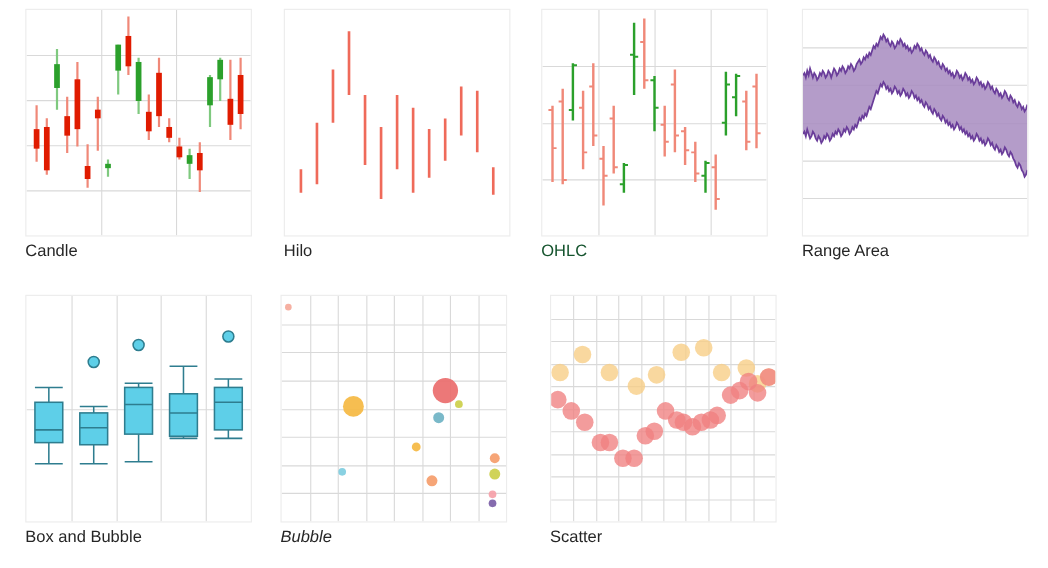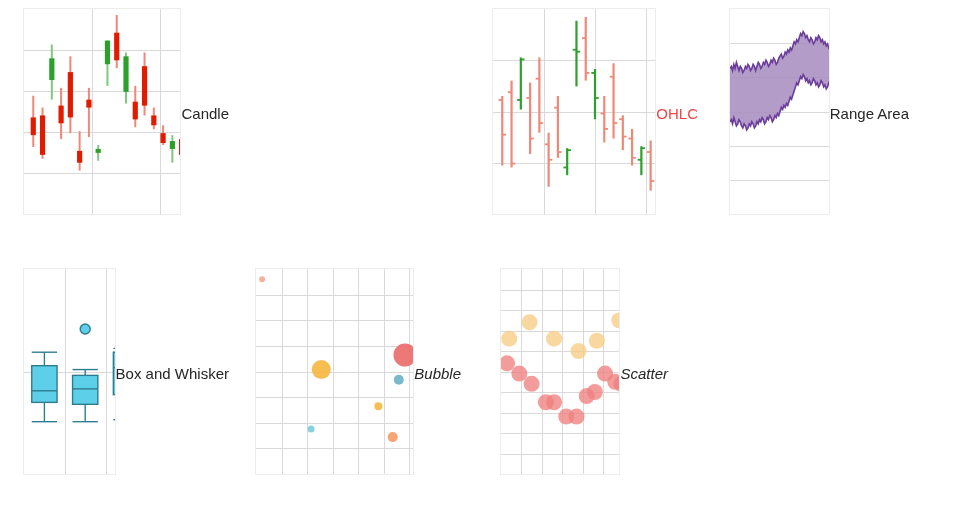--- a/index.html
+++ b/index.html
@@ -11,22 +11,22 @@
     overflow:hidden;
     position:relative;
   }
   #gallery{
     position:relative;
     width:953px;height:516px;
   }
   .chart-card{
     position:absolute;
     display:flex;
-    flex-direction:row;
-    align-items:center;
+    flex-direction:column;
+    align-items:flex-start;
   }
   .plot{
     position:relative;
     background:#ffffff;
     border:1px solid #ececec;
     box-sizing:border-box;
     overflow:hidden;
   }
   .plot svg{display:block;}
   .chart-label{
@@ -90,20 +90,40 @@
           <rect x="164.3127272727273" y="61.129999999999995" width="5.192727272727273" height="25.610000000000014" fill="#2ba02b"></rect>
           <line x1="176.1818181818182" y1="43.39999999999998" x2="176.1818181818182" y2="82.80000000000001" stroke="#7fc97f" stroke-width="2"></line>
           <rect x="173.58545454545455" y="45.370000000000005" width="5.192727272727273" height="17.730000000000018" fill="#2ba02b"></rect>
           <line x1="185.45454545454547" y1="45.370000000000005" x2="185.45454545454547" y2="118.26" stroke="#f08878" stroke-width="2"></line>
           <rect x="182.85818181818183" y="80.83" width="5.192727272727273" height="23.64" fill="#e01b00"></rect>
           <line x1="194.72727272727275" y1="43.39999999999998" x2="194.72727272727275" y2="108.41000000000001" stroke="#f08878" stroke-width="2"></line>
           <rect x="192.1309090909091" y="59.16" width="5.192727272727273" height="35.459999999999994" fill="#e01b00"></rect>
         </svg>
       </div>
       <div class="chart-label" style="color: rgb(38, 38, 38);">Candle</div>
+    </div>
+    <div class="chart-card" style="left: 258px; top: 8px; width: 206px;">
+      <div class="plot" style="width: 206px; height: 207px; border-color: rgb(236, 236, 236);">
+        <svg width="204" height="205" viewBox="0 0 204 205">
+          <line x1="14.571428571428571" y1="144.95999999999998" x2="14.571428571428571" y2="166.19" stroke="#ef6a5a" stroke-width="2.4"></line>
+          <line x1="29.142857142857142" y1="102.5" x2="29.142857142857142" y2="158.47" stroke="#ef6a5a" stroke-width="2.4"></line>
+          <line x1="43.714285714285715" y1="54.25" x2="43.714285714285715" y2="102.5" stroke="#ef6a5a" stroke-width="2.4"></line>
+          <line x1="58.285714285714285" y1="19.50999999999999" x2="58.285714285714285" y2="77.41" stroke="#ef6a5a" stroke-width="2.4"></line>
+          <line x1="72.85714285714286" y1="77.41" x2="72.85714285714286" y2="141.1" stroke="#ef6a5a" stroke-width="2.4"></line>
+          <line x1="87.42857142857143" y1="106.36" x2="87.42857142857143" y2="171.98" stroke="#ef6a5a" stroke-width="2.4"></line>
+          <line x1="102" y1="77.41" x2="102" y2="144.95999999999998" stroke="#ef6a5a" stroke-width="2.4"></line>
+          <line x1="116.57142857142857" y1="88.99000000000001" x2="116.57142857142857" y2="166.19" stroke="#ef6a5a" stroke-width="2.4"></line>
+          <line x1="131.14285714285714" y1="108.29" x2="131.14285714285714" y2="152.68" stroke="#ef6a5a" stroke-width="2.4"></line>
+          <line x1="145.71428571428572" y1="98.64" x2="145.71428571428572" y2="137.24" stroke="#ef6a5a" stroke-width="2.4"></line>
+          <line x1="160.28571428571428" y1="69.69" x2="160.28571428571428" y2="114.08" stroke="#ef6a5a" stroke-width="2.4"></line>
+          <line x1="174.85714285714286" y1="73.55" x2="174.85714285714286" y2="129.51999999999998" stroke="#ef6a5a" stroke-width="2.4"></line>
+          <line x1="189.42857142857142" y1="143.03" x2="189.42857142857142" y2="168.12" stroke="#ef6a5a" stroke-width="2.4"></line>
+        </svg>
+      </div>
+      <div class="chart-label" style="color: rgb(38, 38, 38);">Hilo</div>
     </div>
     <div class="chart-card" style="left: 492px; top: 8px; width: 206px;">
       <div class="plot" style="width: 206px; height: 207px; border-color: rgb(236, 236, 236);">
         <svg width="204" height="205" viewBox="0 0 204 205">
           <line x1="51.5" y1="0" x2="51.5" y2="205" stroke="#d9d9d9" stroke-width="1"></line>
           <line x1="102.5" y1="0" x2="102.5" y2="205" stroke="#d9d9d9" stroke-width="1"></line>
           <line x1="153.5" y1="0" x2="153.5" y2="205" stroke="#d9d9d9" stroke-width="1"></line>
           <line x1="0" y1="51.5" x2="204" y2="51.5" stroke="#d9d9d9" stroke-width="1"></line>
           <line x1="0" y1="103.5" x2="204" y2="103.5" stroke="#d9d9d9" stroke-width="1"></line>
           <line x1="0" y1="154.5" x2="204" y2="154.5" stroke="#d9d9d9" stroke-width="1"></line>
@@ -165,21 +185,21 @@
           <line x1="172.47272727272727" y1="79.34" x2="176.1818181818182" y2="79.34" stroke="#2ba02b" stroke-width="1.8"></line>
           <line x1="176.1818181818182" y1="60.03999999999999" x2="179.8909090909091" y2="60.03999999999999" stroke="#2ba02b" stroke-width="1.8"></line>
           <line x1="185.45454545454547" y1="73.55" x2="185.45454545454547" y2="127.59" stroke="#f08878" stroke-width="2.2"></line>
           <line x1="181.74545454545455" y1="83.2" x2="185.45454545454547" y2="83.2" stroke="#f08878" stroke-width="1.8"></line>
           <line x1="185.45454545454547" y1="119.87" x2="189.16363636363639" y2="119.87" stroke="#f08878" stroke-width="1.8"></line>
           <line x1="194.72727272727275" y1="58.110000000000014" x2="194.72727272727275" y2="125.66" stroke="#f08878" stroke-width="2.2"></line>
           <line x1="191.01818181818183" y1="69.69" x2="194.72727272727275" y2="69.69" stroke="#f08878" stroke-width="1.8"></line>
           <line x1="194.72727272727275" y1="112.14999999999999" x2="198.43636363636367" y2="112.14999999999999" stroke="#f08878" stroke-width="1.8"></line>
         </svg>
       </div>
-      <div class="chart-label" style="color: #ef4444;">OHLC</div>
+      <div class="chart-label" style="color: #14532d;">OHLC</div>
     </div>
     <div class="chart-card" style="left: 729px; top: 8px; width: 180px;">
       <div class="plot" style="width: 206px; height: 207px; border-color: rgb(236, 236, 236);">
         <svg width="204" height="205" viewBox="0 0 204 205">
           <line x1="0" y1="34.5" x2="204" y2="34.5" stroke="#d9d9d9" stroke-width="1"></line>
           <line x1="0" y1="68.5" x2="204" y2="68.5" stroke="#d9d9d9" stroke-width="1"></line>
           <line x1="0" y1="103.5" x2="204" y2="103.5" stroke="#d9d9d9" stroke-width="1"></line>
           <line x1="0" y1="137.5" x2="204" y2="137.5" stroke="#d9d9d9" stroke-width="1"></line>
           <line x1="0" y1="171.5" x2="204" y2="171.5" stroke="#d9d9d9" stroke-width="1"></line>
           <path d="M0.00,59.45 L1.28,57.40 L2.57,61.50 L3.85,55.35 L5.13,59.45 L6.42,53.30 L7.70,57.40 L8.98,61.50 L10.26,57.40 L11.55,59.45 L12.83,63.55 L14.11,61.50 L15.40,57.40 L16.68,59.45 L17.96,55.35 L19.25,57.40 L20.53,61.50 L21.81,59.45 L23.09,55.35 L24.38,57.40 L25.66,61.50 L26.94,57.40 L28.23,53.30 L29.51,55.35 L30.79,59.45 L32.08,57.40 L33.36,53.30 L34.64,55.35 L35.92,51.25 L37.21,53.30 L38.49,57.40 L39.77,55.35 L41.06,51.25 L42.34,53.30 L43.62,49.20 L44.91,51.25 L46.19,55.35 L47.47,53.30 L48.75,49.20 L50.04,47.15 L51.32,45.10 L52.60,49.20 L53.89,47.15 L55.17,43.05 L56.45,45.10 L57.74,41.00 L59.02,43.05 L60.30,38.95 L61.58,41.00 L62.87,36.90 L64.15,32.80 L65.43,34.85 L66.72,30.75 L68.00,32.80 L69.28,28.70 L70.57,24.60 L71.85,26.65 L73.13,22.55 L74.42,24.60 L75.70,28.70 L76.98,26.65 L78.26,30.75 L79.55,32.80 L80.83,28.70 L82.11,30.75 L83.40,34.85 L84.68,32.80 L85.96,28.70 L87.25,30.75 L88.53,26.65 L89.81,28.70 L91.09,32.80 L92.38,30.75 L93.66,34.85 L94.94,32.80 L96.23,36.90 L97.51,34.85 L98.79,38.95 L100.08,36.90 L101.36,32.80 L102.64,34.85 L103.92,30.75 L105.21,32.80 L106.49,36.90 L107.77,34.85 L109.06,38.95 L110.34,41.00 L111.62,36.90 L112.91,38.95 L114.19,43.05 L115.47,41.00 L116.75,45.10 L118.04,47.15 L119.32,43.05 L120.60,45.10 L121.89,49.20 L123.17,47.15 L124.45,51.25 L125.74,53.30 L127.02,49.20 L128.30,51.25 L129.58,55.35 L130.87,53.30 L132.15,57.40 L133.43,55.35 L134.72,59.45 L136.00,57.40 L137.28,61.50 L138.57,59.45 L139.85,55.35 L141.13,57.40 L142.42,61.50 L143.70,59.45 L144.98,63.55 L146.26,61.50 L147.55,57.40 L148.83,59.45 L150.11,63.55 L151.40,61.50 L152.68,65.60 L153.96,63.55 L155.25,67.65 L156.53,65.60 L157.81,61.50 L159.09,63.55 L160.38,67.65 L161.66,65.60 L162.94,69.70 L164.23,67.65 L165.51,71.75 L166.79,69.70 L168.08,65.60 L169.36,67.65 L170.64,71.75 L171.92,69.70 L173.21,73.80 L174.49,75.85 L175.77,71.75 L177.06,73.80 L178.34,77.90 L179.62,75.85 L180.91,79.95 L182.19,77.90 L183.47,73.80 L184.75,75.85 L186.04,79.95 L187.32,82.00 L188.60,77.90 L189.89,79.95 L191.17,84.05 L192.45,82.00 L193.74,86.10 L195.02,88.15 L196.30,84.05 L197.58,86.10 L198.87,90.20 L200.15,88.15 L201.43,92.25 L202.72,90.20 L204.00,86.10 L204.00,145.55 L202.72,149.65 L201.43,151.70 L200.15,147.60 L198.87,145.55 L197.58,141.45 L196.30,139.40 L195.02,143.50 L193.74,141.45 L192.45,137.35 L191.17,135.30 L189.89,131.20 L188.60,129.15 L187.32,133.25 L186.04,131.20 L184.75,127.10 L183.47,125.05 L182.19,129.15 L180.91,131.20 L179.62,127.10 L178.34,129.15 L177.06,125.05 L175.77,123.00 L174.49,127.10 L173.21,125.05 L171.92,120.95 L170.64,123.00 L169.36,118.90 L168.08,116.85 L166.79,120.95 L165.51,123.00 L164.23,118.90 L162.94,120.95 L161.66,116.85 L160.38,118.90 L159.09,114.80 L157.81,112.75 L156.53,116.85 L155.25,118.90 L153.96,114.80 L152.68,116.85 L151.40,112.75 L150.11,114.80 L148.83,110.70 L147.55,112.75 L146.26,108.65 L144.98,110.70 L143.70,106.60 L142.42,108.65 L141.13,104.55 L139.85,102.50 L138.57,106.60 L137.28,108.65 L136.00,104.55 L134.72,106.60 L133.43,102.50 L132.15,104.55 L130.87,100.45 L129.58,102.50 L128.30,98.40 L127.02,96.35 L125.74,100.45 L124.45,98.40 L123.17,94.30 L121.89,96.35 L120.60,92.25 L119.32,90.20 L118.04,94.30 L116.75,92.25 L115.47,88.15 L114.19,90.20 L112.91,86.10 L111.62,84.05 L110.34,88.15 L109.06,86.10 L107.77,82.00 L106.49,84.05 L105.21,79.95 L103.92,82.00 L102.64,77.90 L101.36,79.95 L100.08,75.85 L98.79,73.80 L97.51,77.90 L96.23,79.95 L94.94,75.85 L93.66,77.90 L92.38,73.80 L91.09,71.75 L89.81,75.85 L88.53,77.90 L87.25,73.80 L85.96,75.85 L84.68,71.75 L83.40,69.70 L82.11,73.80 L80.83,75.85 L79.55,71.75 L78.26,73.80 L76.98,69.70 L75.70,71.75 L74.42,67.65 L73.13,65.60 L71.85,69.70 L70.57,67.65 L69.28,71.75 L68.00,75.85 L66.72,73.80 L65.43,77.90 L64.15,82.00 L62.87,86.10 L61.58,90.20 L60.30,88.15 L59.02,92.25 L57.74,96.35 L56.45,94.30 L55.17,98.40 L53.89,96.35 L52.60,100.45 L51.32,98.40 L50.04,102.50 L48.75,106.60 L47.47,104.55 L46.19,108.65 L44.91,106.60 L43.62,110.70 L42.34,112.75 L41.06,108.65 L39.77,106.60 L38.49,110.70 L37.21,108.65 L35.92,112.75 L34.64,114.80 L33.36,110.70 L32.08,108.65 L30.79,112.75 L29.51,110.70 L28.23,114.80 L26.94,112.75 L25.66,116.85 L24.38,118.90 L23.09,114.80 L21.81,112.75 L20.53,116.85 L19.25,114.80 L17.96,118.90 L16.68,120.95 L15.40,116.85 L14.11,114.80 L12.83,118.90 L11.55,116.85 L10.26,112.75 L8.98,110.70 L7.70,114.80 L6.42,116.85 L5.13,112.75 L3.85,108.65 L2.57,114.80 L1.28,110.70 L0.00,112.75 Z" fill="#a78bc0" fill-opacity="0.85" stroke="none"></path>
@@ -225,21 +245,21 @@
           <line x1="130.152" y1="106.36" x2="155.44799999999998" y2="106.36" stroke="#2e7d8f" stroke-width="1.4"></line>
           <line x1="183.6" y1="75.48" x2="183.6" y2="83.2" stroke="#2e7d8f" stroke-width="1.4"></line>
           <line x1="183.6" y1="121.8" x2="183.6" y2="129.51999999999998" stroke="#2e7d8f" stroke-width="1.4"></line>
           <line x1="170.952" y1="75.48" x2="196.248" y2="75.48" stroke="#2e7d8f" stroke-width="1.4"></line>
           <line x1="170.952" y1="129.51999999999998" x2="196.248" y2="129.51999999999998" stroke="#2e7d8f" stroke-width="1.4"></line>
           <rect x="170.952" y="83.2" width="25.296" height="38.599999999999994" fill="#5ecfe8" stroke="#2e7d8f" stroke-width="1.4"></rect>
           <line x1="170.952" y1="96.71" x2="196.248" y2="96.71" stroke="#2e7d8f" stroke-width="1.4"></line>
           <circle cx="183.6" cy="36.879999999999995" r="5" fill="#5ecfe8" stroke="#2e7d8f" stroke-width="1.4"></circle>
         </svg>
       </div>
-      <div class="chart-label" style="color: rgb(38, 38, 38);">Box and Whisker</div>
+      <div class="chart-label" style="color: rgb(38, 38, 38);">Box and Bubble</div>
     </div>
     <div class="chart-card" style="left: 255px; top: 268px; width: 206px;">
       <div class="plot" style="width: 206px; height: 207px; border-color: rgb(236, 236, 236);">
         <svg width="204" height="205" viewBox="0 0 204 205">
           <line x1="26.5" y1="0" x2="26.5" y2="205" stroke="#d9d9d9" stroke-width="1"></line>
           <line x1="51.5" y1="0" x2="51.5" y2="205" stroke="#d9d9d9" stroke-width="1"></line>
           <line x1="77.5" y1="0" x2="77.5" y2="205" stroke="#d9d9d9" stroke-width="1"></line>
           <line x1="102.5" y1="0" x2="102.5" y2="205" stroke="#d9d9d9" stroke-width="1"></line>
           <line x1="128.5" y1="0" x2="128.5" y2="205" stroke="#d9d9d9" stroke-width="1"></line>
           <line x1="153.5" y1="0" x2="153.5" y2="205" stroke="#d9d9d9" stroke-width="1"></line>
@@ -260,21 +280,21 @@
           <circle cx="55.080000000000005" cy="159.9" r="3.5" fill="#7fcde0" fill-opacity="0.92"></circle>
           <circle cx="136.68" cy="168.1" r="5" fill="#f59d6b" fill-opacity="0.92"></circle>
           <circle cx="193.79999999999998" cy="147.6" r="4.5" fill="#f59d6b" fill-opacity="0.92"></circle>
           <circle cx="193.79999999999998" cy="161.95" r="5" fill="#cccf4a" fill-opacity="0.92"></circle>
           <circle cx="191.76" cy="180.4" r="3.5" fill="#f59fa8" fill-opacity="0.92"></circle>
           <circle cx="191.76" cy="188.6" r="3.5" fill="#7b5ea7" fill-opacity="0.92"></circle>
         </svg>
       </div>
       <div class="chart-label" style="color: rgb(38, 38, 38); font-style: italic;">Bubble</div>
     </div>
-    <div class="chart-card" style="left: 500px; top: 268px; width: 168px; font-style: italic;">
+    <div class="chart-card" style="left: 500px; top: 268px; width: 168px;">
       <div class="plot" style="width: 206px; height: 207px; border-color: rgb(236, 236, 236);">
         <svg width="204" height="205" viewBox="0 0 204 205">
           <line x1="20.5" y1="0" x2="20.5" y2="205" stroke="#d9d9d9" stroke-width="1"></line>
           <line x1="41.5" y1="0" x2="41.5" y2="205" stroke="#d9d9d9" stroke-width="1"></line>
           <line x1="61.5" y1="0" x2="61.5" y2="205" stroke="#d9d9d9" stroke-width="1"></line>
           <line x1="82.5" y1="0" x2="82.5" y2="205" stroke="#d9d9d9" stroke-width="1"></line>
           <line x1="102.5" y1="0" x2="102.5" y2="205" stroke="#d9d9d9" stroke-width="1"></line>
           <line x1="122.5" y1="0" x2="122.5" y2="205" stroke="#d9d9d9" stroke-width="1"></line>
           <line x1="143.5" y1="0" x2="143.5" y2="205" stroke="#d9d9d9" stroke-width="1"></line>
           <line x1="163.5" y1="0" x2="163.5" y2="205" stroke="#d9d9d9" stroke-width="1"></line>

